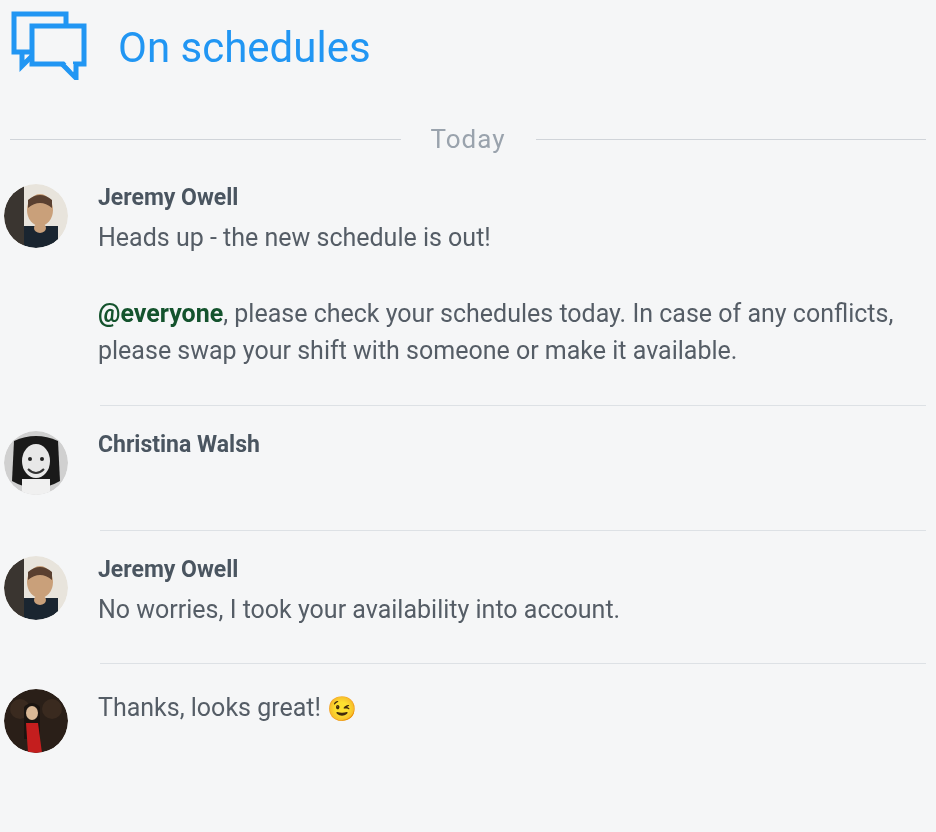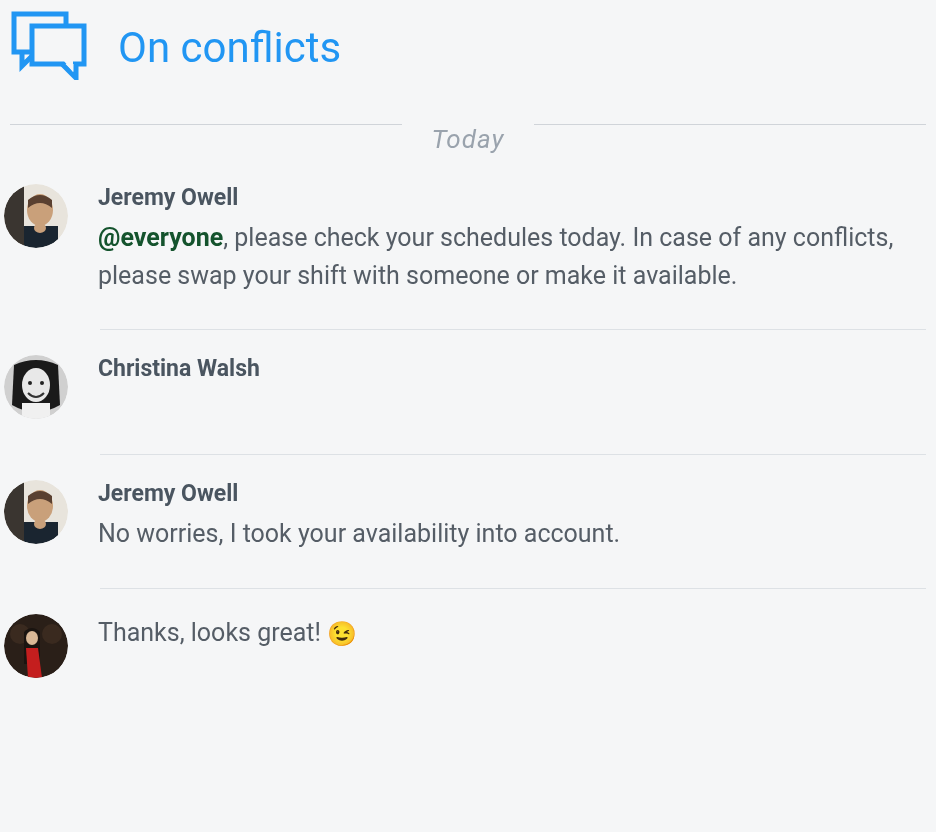--- a/index.html
+++ b/index.html
@@ -26,22 +26,22 @@
       margin-right: 30px;
       margin-left: 0;
     }
     .header-title {
       color: #2196f3;
       font-size: 42px;
       font-weight: 400;
     }
     .date-divider {
       display: flex;
+      align-items: center;
       margin: 20px 0 30px 0;
-      font-style: italic;
     }
     .date-divider-line {
       flex: 1;
       height: 1px;
       background-color: #d0d4d9;
     }
     .date-divider-text {
       color: #9aa3ad;
       font-size: 26px;
       font-weight: 400;
@@ -117,21 +117,21 @@
     <span class="header-icon">
       <svg width="78" height="70" viewBox="0 0 78 70">
         <rect x="4" y="4" width="52" height="38" fill="none" stroke="#2196f3" stroke-width="5"></rect>
         <path d="M 12 42 L 12 56 L 26 42" fill="none" stroke="#2196f3" stroke-width="5" stroke-linejoin="miter"></path>
         <rect x="22" y="16" width="52" height="38" fill="#f5f6f7" stroke="#2196f3" stroke-width="5"></rect>
         <path d="M 66 54 L 66 68 L 52 54" fill="#f5f6f7" stroke="#2196f3" stroke-width="5" stroke-linejoin="miter"></path>
         <rect x="25" y="19" width="46" height="32" fill="#f5f6f7"></rect>
         <path d="M 63 51 L 63 62 L 54 51" fill="#f5f6f7"></path>
       </svg>
     </span>
-    <h1 class="header-title">On conflicts</h1>
+    <h1 class="header-title">On schedules</h1>
   </div>
 
   <div class="date-divider">
     <div class="date-divider-line"></div>
     <span class="date-divider-text">Today</span>
     <div class="date-divider-line"></div>
   </div>
 
   <div id="messages">
       <div class="message-wrapper">
@@ -149,20 +149,21 @@
         <ellipse cx="36" cy="26" rx="13" ry="16" fill="#c9a07a"></ellipse>
         <path d="M 24 16 Q 36 6 48 16 L 48 24 Q 36 14 24 24 Z" fill="#5a4030"></path>
         <rect x="20" y="42" width="34" height="22" fill="#1a2530"></rect>
         <ellipse cx="36" cy="44" rx="6" ry="5" fill="#c9a07a"></ellipse>
       </g>
     </svg>
           </div>
           <div class="message-content">
             <div class="message-author">Jeremy Owell</div>
             <div class="message-text">
+              <div class="message-paragraph"><span>Heads up - the new schedule is out!</span></div>
               <div class="message-paragraph"><span class="mention">@everyone</span><span>, please check your schedules today. In case of any conflicts, please swap your shift with someone or make it available.</span></div>
             </div>
           </div>
         </div>
         <div class="message-separator"></div>
       </div>
       <div class="message-wrapper">
         <div class="message">
           <div class="avatar">
             <svg viewBox="0 0 64 64">

